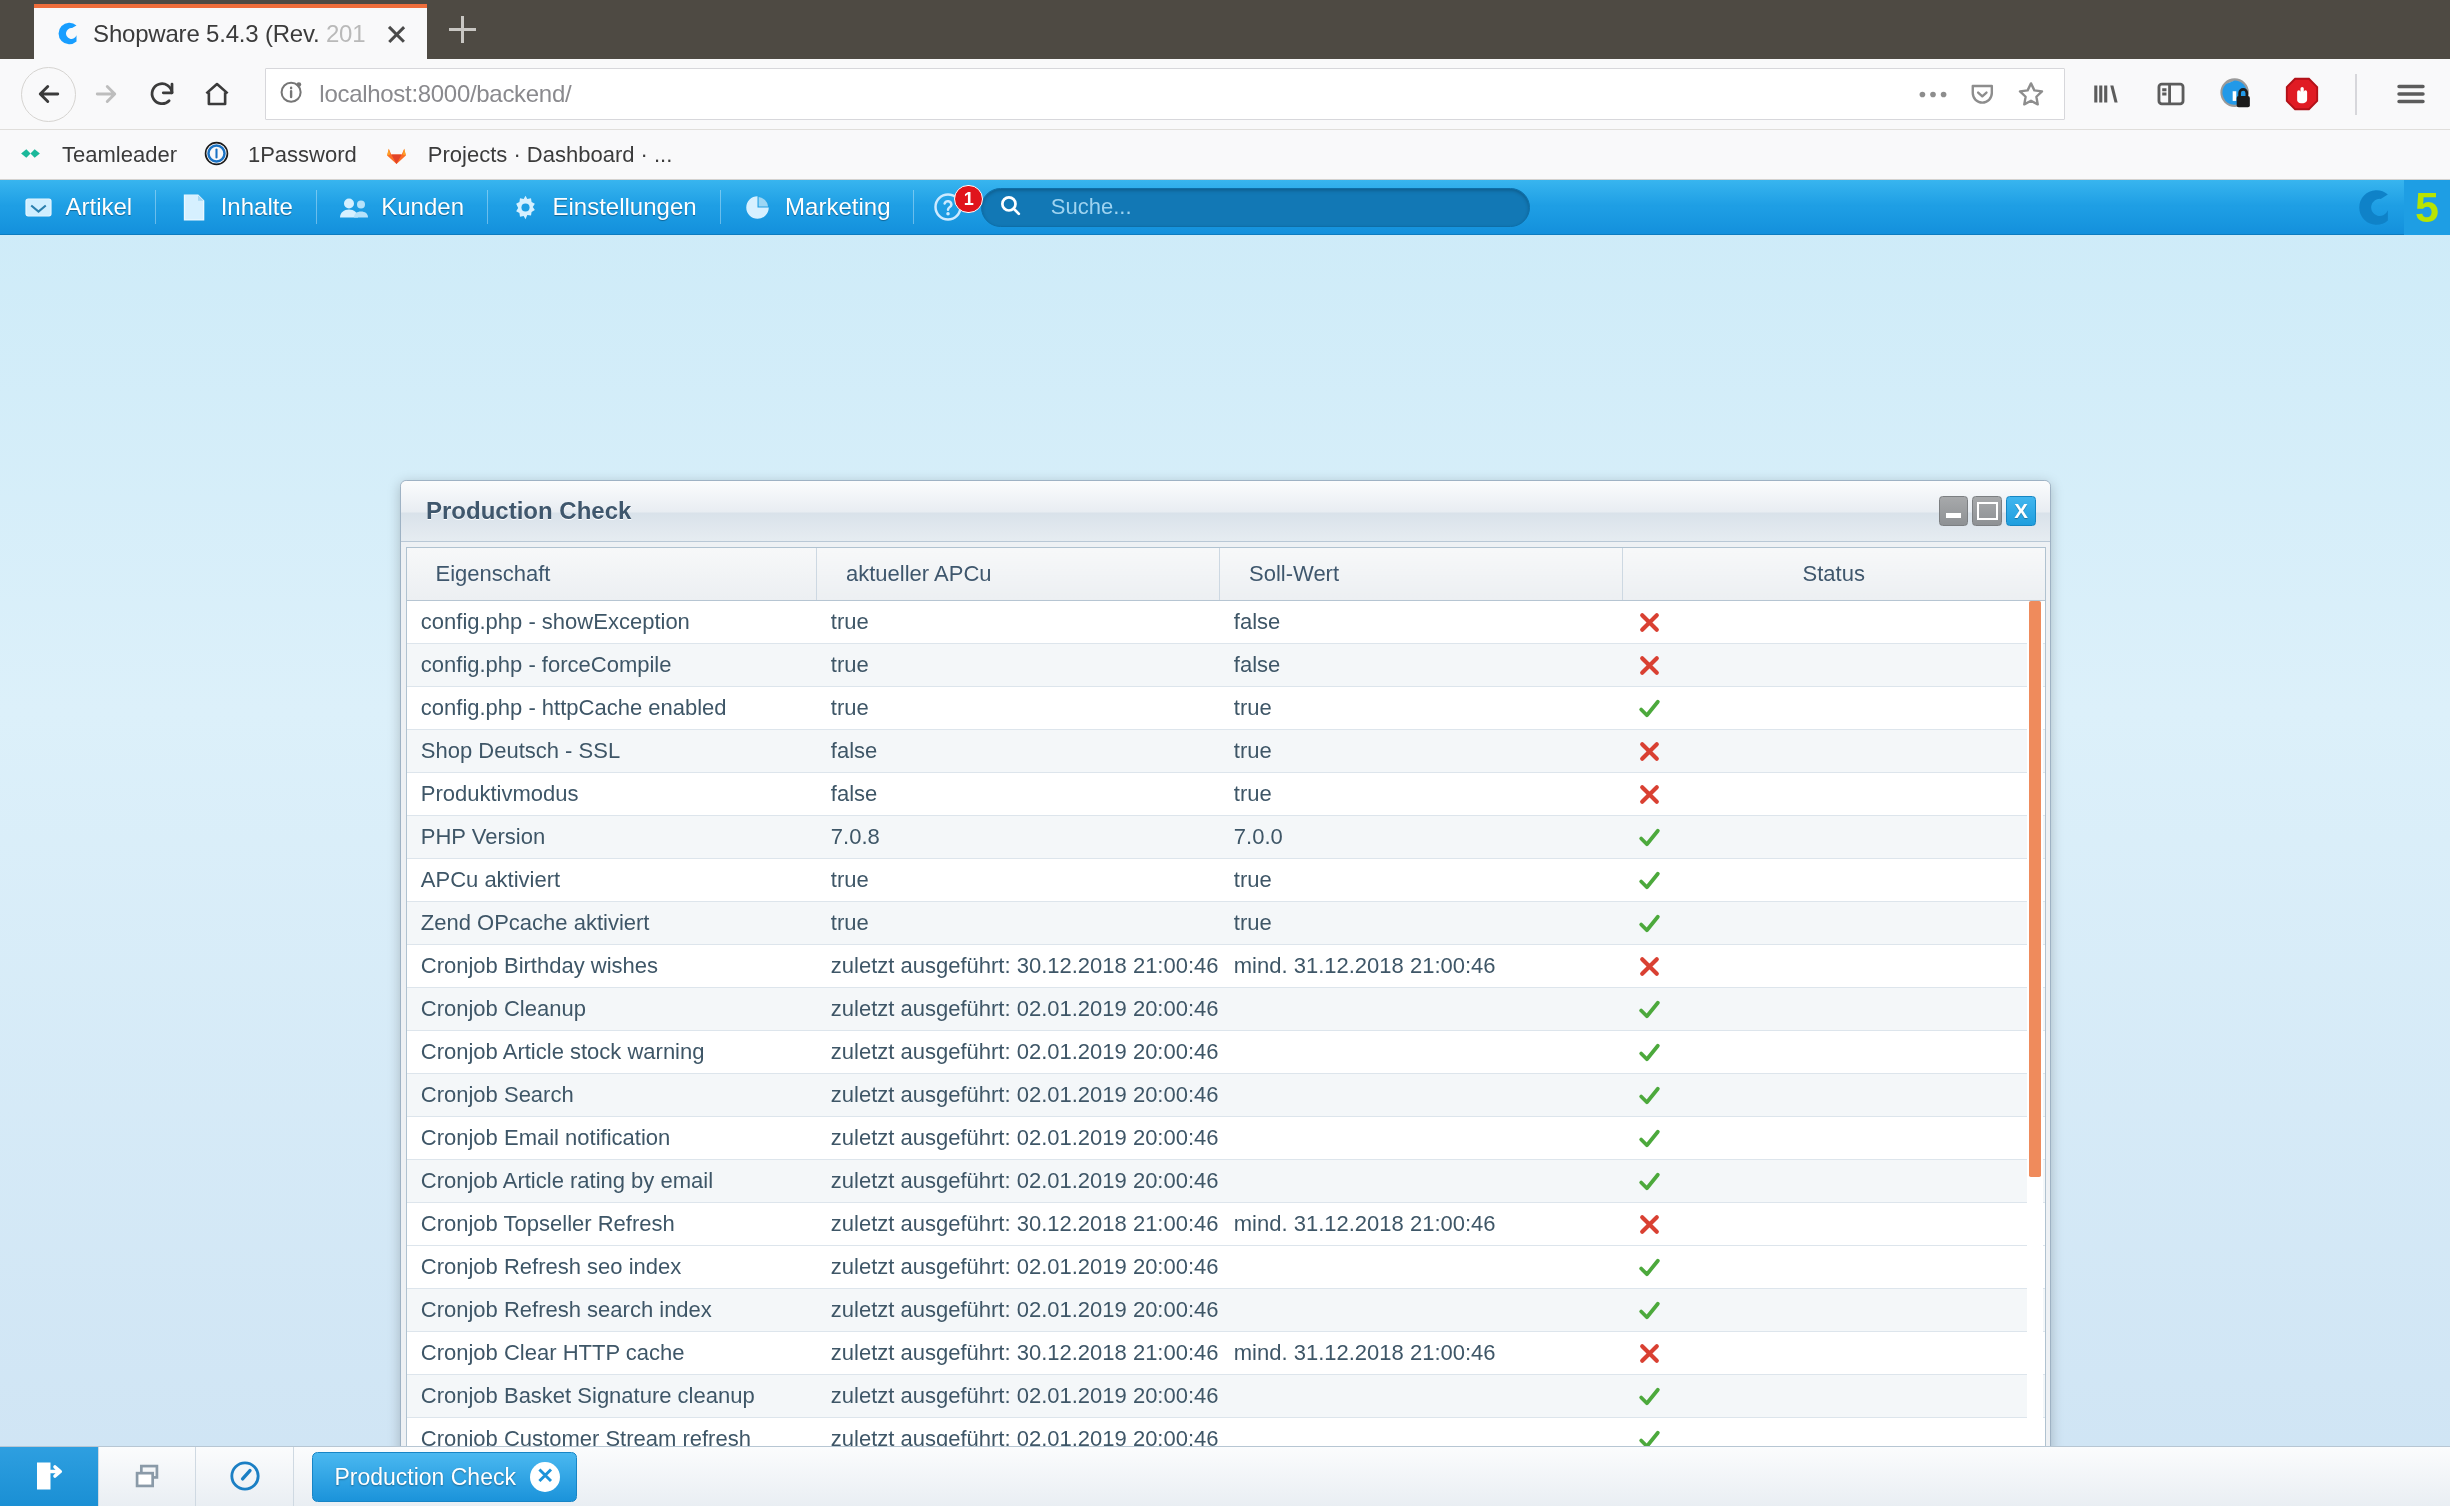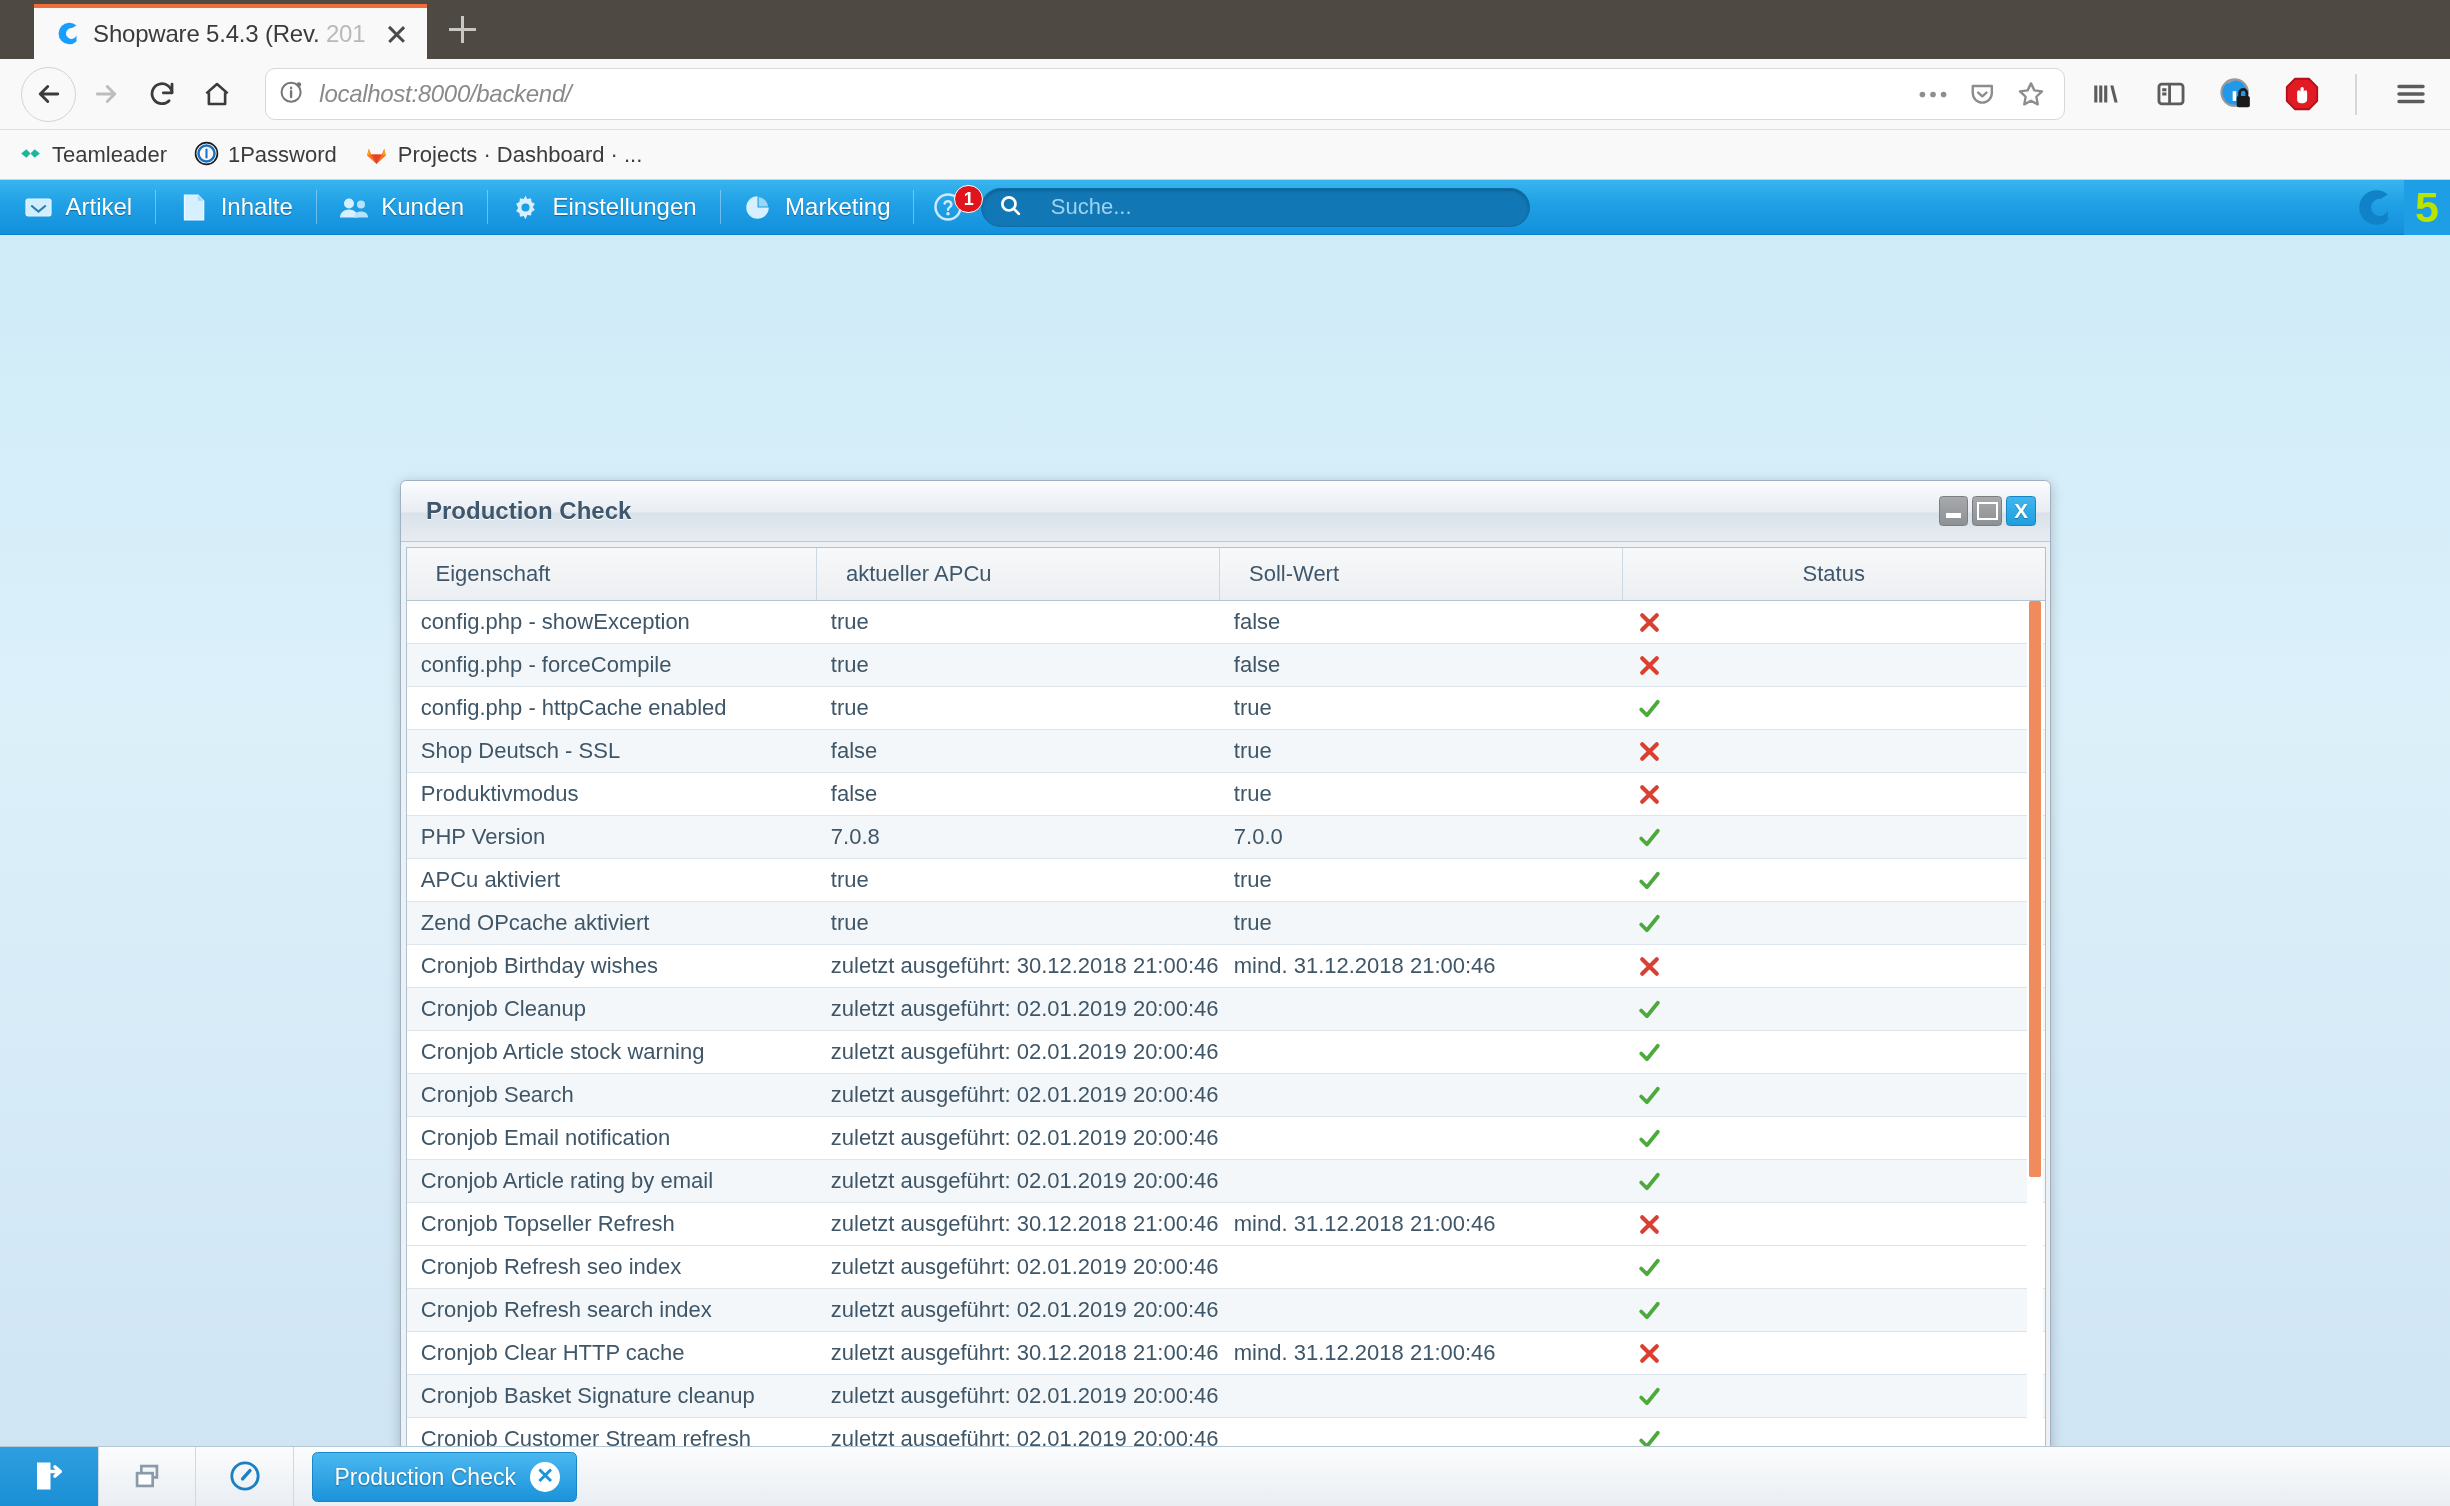--- a/index.html
+++ b/index.html
@@ -60,38 +60,38 @@
   }
   .navbtn {
     width: 52px; height: 52px; display:flex; align-items:center; justify-content:center;
     cursor: pointer; position: relative;
   }
   .navbtn.back { border:1.8px solid #d6d4d1; border-radius: 50%; width:55px; height:55px; }
   .navbtn svg { display:block; }
 
   .urlbar {
     flex: 1; height: 52px; margin: 0 12.5px 0 18px; background: #fff;
-    border: 0.9px solid #d7d7db; border-radius: 10px;
-    display: flex; align-items: center; padding: 0 12.5px; gap: 12.5px; font-style: italic;
+    border: 0.9px solid #d7d7db; border-radius: 1px;
+    display: flex; align-items: center; padding: 0 12.5px; gap: 12.5px;
   }
   .url-text {
     flex: 1; font-size: 24px; color: #8a8a8e; letter-spacing: -0.3px;
   }
   .url-icons { display:flex; align-items:center; gap: 19.6px; padding-right: 5.4px; }
   .url-icons .ic { cursor:pointer; display:flex; align-items:center; }
 
   .toolbar-right { display:flex; align-items:center; gap: 30px; padding-left: 9px; }
   .tb-ic { cursor:pointer; display:flex; align-items:center; justify-content:center; }
   .tb-sep { width:1.8px; height:41px; background:#d7d7db; margin: 0 5.4px; }
 
   .bookmarks {
     height: 50px; background:#f9f9fa; display:flex; align-items:center;
     padding: 0 18px; gap: 27px; flex: 0 0 50px; border-bottom: 0.9px solid #d4d2cf;
   }
-  .bm { display:flex; align-items:center; gap: 9px; cursor:pointer; }
+  .bm { display:flex; align-items:center; gap: 19px; cursor:pointer; }
   .bm-label { font-size: 22px; color: #3b3b3b; white-space: nowrap; }
 
   
   .page {
     flex: 1; position: relative; overflow: hidden;
     background: linear-gradient(to bottom, #cdebf8 0%, #dcf0fa 40%, #cfe4f4 100%);
   }
 
   
   .sw-nav {

